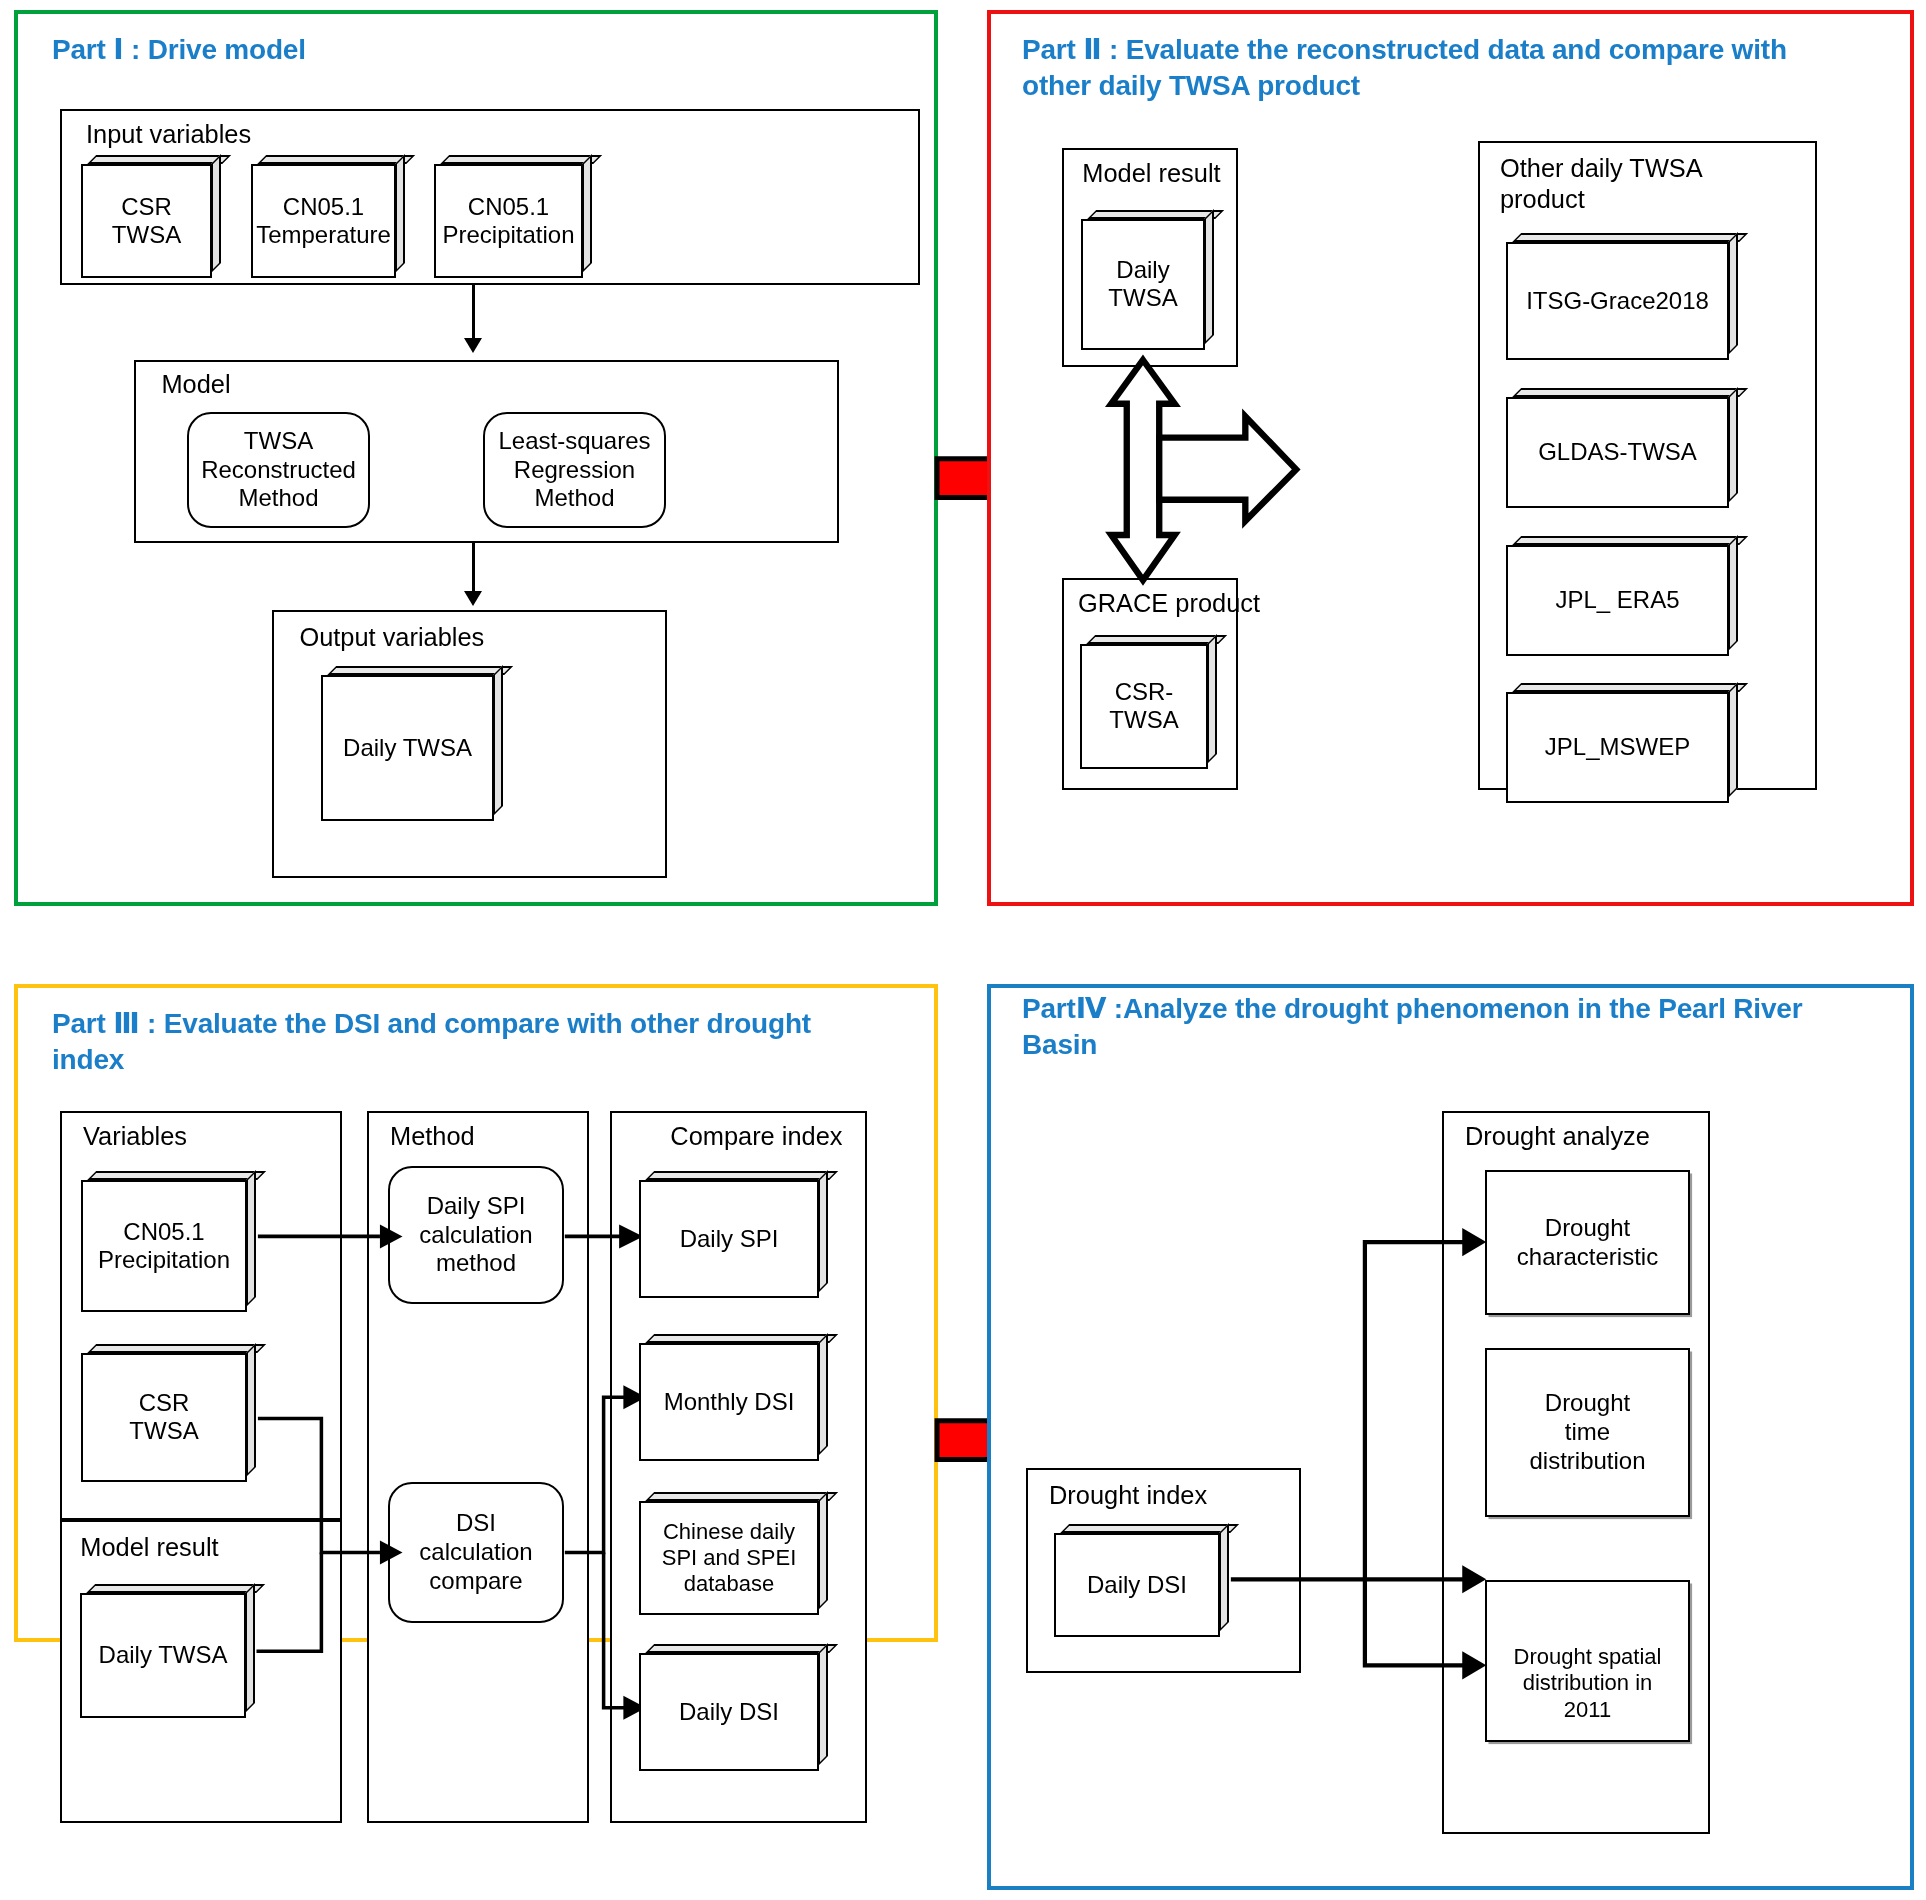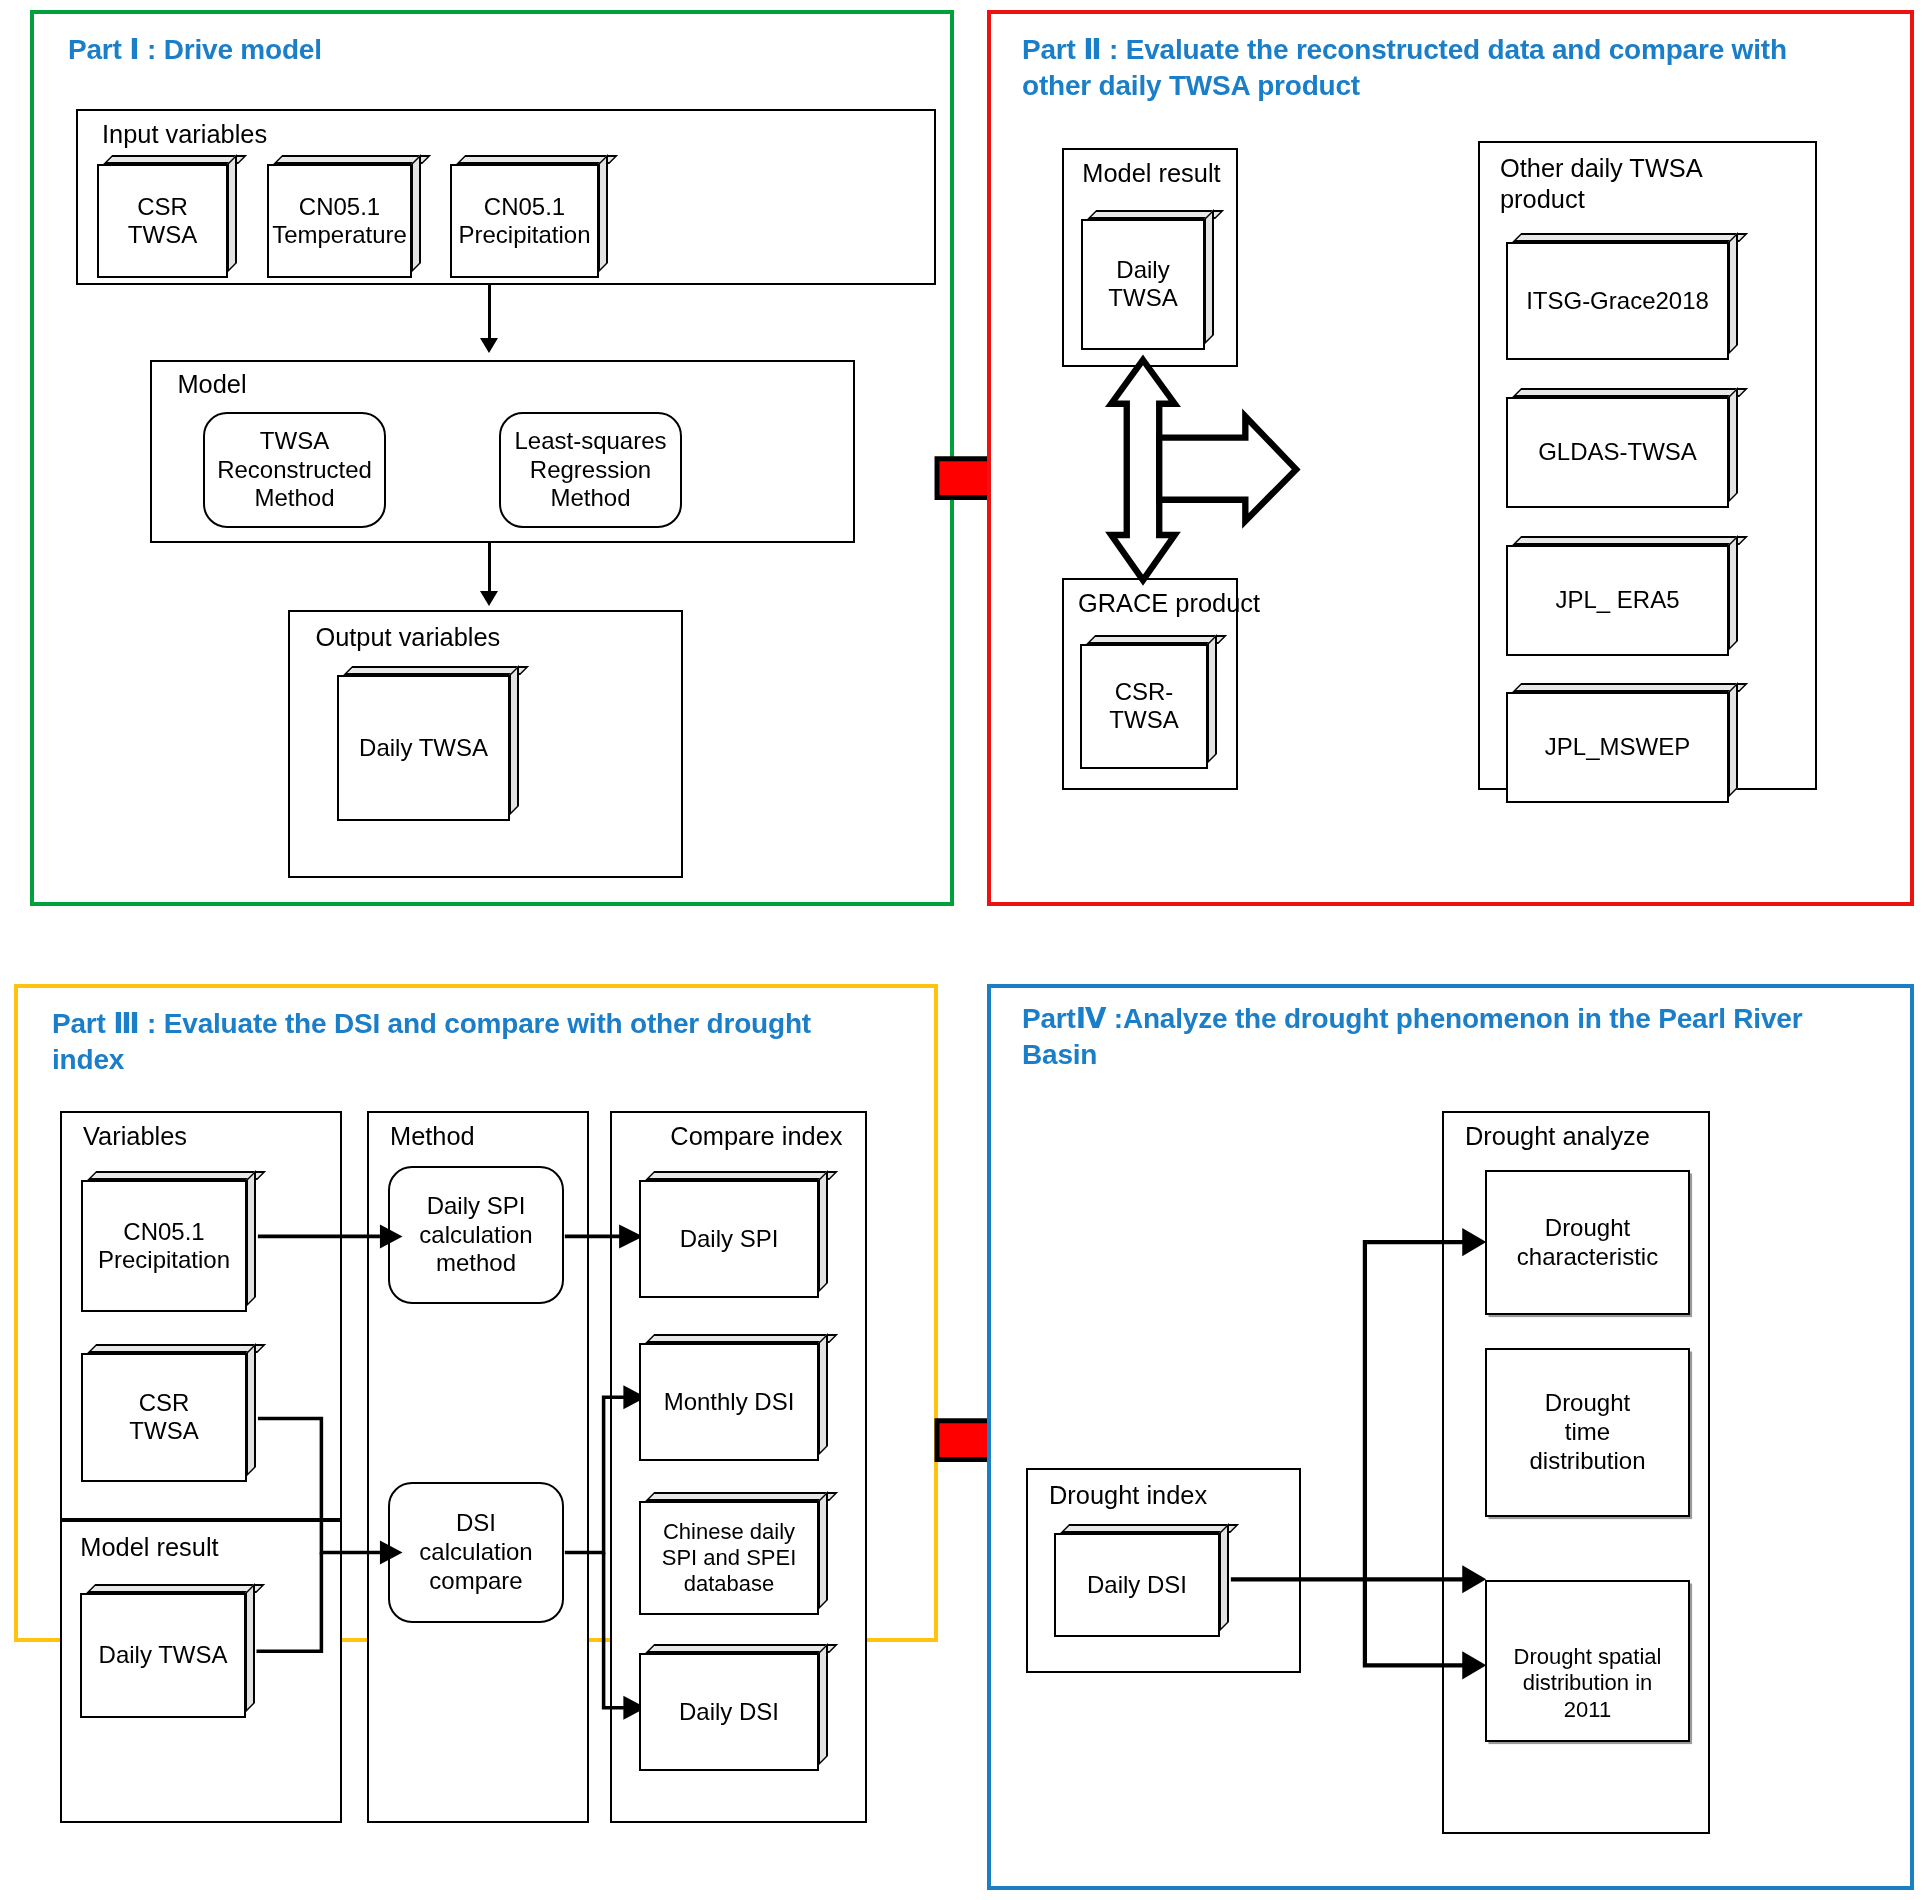--- a/index.html
+++ b/index.html
@@ -53,21 +53,21 @@
   
   .vline{position:absolute;background:#000;width:2.8px;}
   .arrowdown{position:absolute;width:0;height:0;
              border-left:9.2px solid transparent;border-right:9.2px solid transparent;
              border-top:15.5px solid #000;}
   svg.overlay{position:absolute;left:0;top:0;overflow:visible;pointer-events:none;}
 </style>
 </head>
 <body>
 
-<div class="panel green" style="left:14px;top:10px;width:924px;height:896px;margin-left:16px;">
+<div class="panel green" style="left:14px;top:10px;width:924px;height:896px;">
   <div class="panel-title" style="left:34px;top:18.3px;width:846px;">Part Ⅰ : Drive model</div>
 
   <div class="group" style="left:42px;top:95px;width:860px;height:176px;">
     <div class="group-label" style="left:24px;top:11.3px;">Input variables</div>
   </div>
 
   <div class="cube" style="left:63px;top:141px;width:141px;height:123px;">
     <div class="top"></div>
     <div class="side"></div>
     <div class="face">
@@ -294,21 +294,21 @@
     <path d="M830,800 L830,1020 L862,1020" stroke="#000" stroke-width="5" fill="none"></path>
     <polygon points="858,1003 890,1020 858,1037" fill="#000"></polygon>
   </svg>
 </div>
 
 <svg class="overlay" width="120" height="120" style="left:937px;top:1396px;" viewBox="0 0 170 170">
   <polygon points="0,35 100,35 100,5 165,62 100,120 100,90 0,90" fill="#ff0000" stroke="#000000" stroke-width="7"></polygon>
 </svg>
 
 <div class="panel blue" style="left:987px;top:984px;width:927px;height:906px;">
-  <div class="panel-title" style="left:31px;top:13px;width:832px;">PartⅣ :Analyze the drought phenomenon in the Pearl River Basin</div>
+  <div class="panel-title" style="left:31px;top:3px;width:832px;">PartⅣ :Analyze the drought phenomenon in the Pearl River Basin</div>
 
   <div class="group" style="left:35px;top:480px;width:275px;height:205px;">
     <div class="group-label" style="left:21px;top:12.7px;">Drought index</div>
   </div>
   <div class="cube" style="left:63px;top:536px;width:176px;height:113px;">
     <div class="top"></div>
     <div class="side"></div>
     <div class="face">
         <span>Daily DSI</span>
       </div>

